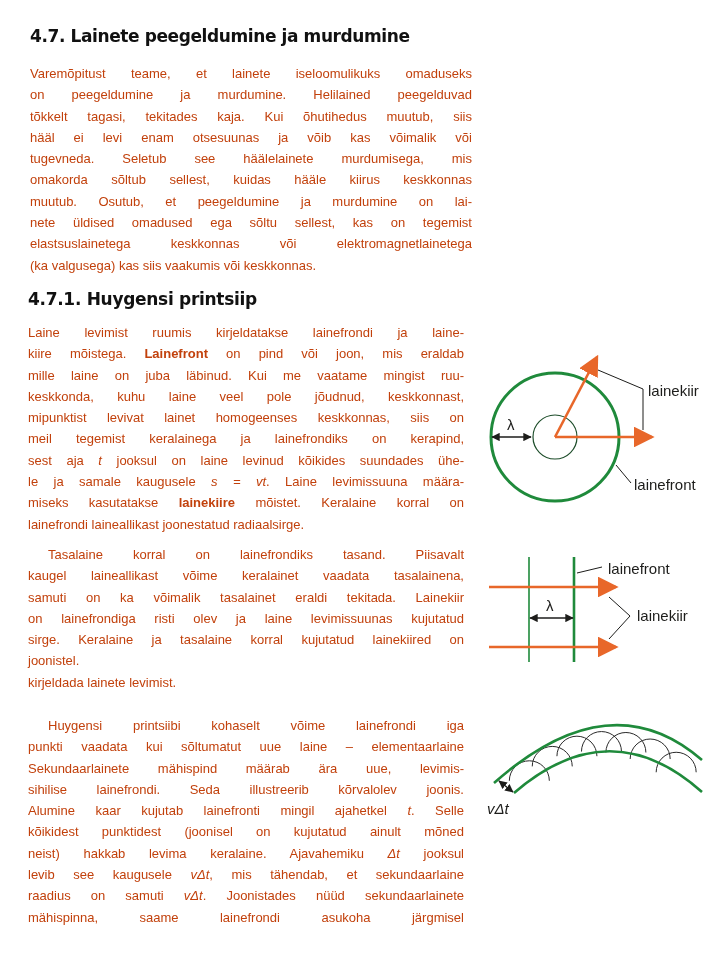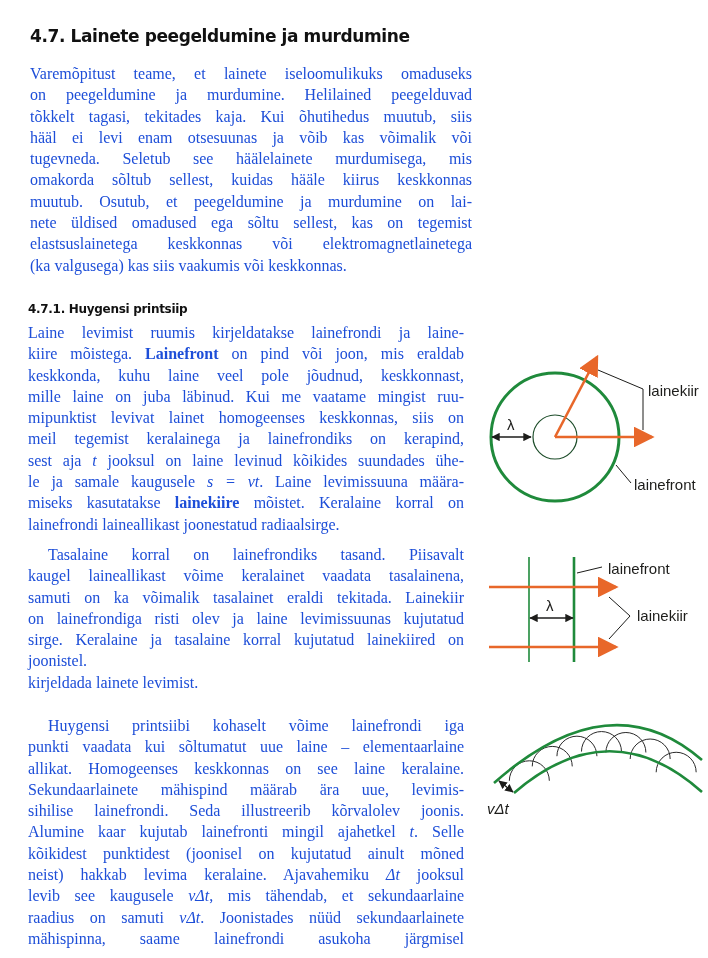--- a/index.html
+++ b/index.html
@@ -1,19 +1,19 @@
 <!DOCTYPE html>
 <html><head>
 <meta charset="utf-8">
 <style>
   html, body { margin:0; padding:0; background:#ffffff; }
   body { width:708px; height:958px; position:relative; overflow:hidden; color:#1d1d1b; }
   .title { position:absolute; left:30px; top:26px; font-family:"DejaVu Sans", sans-serif; font-weight:bold; font-size:17px; letter-spacing:-0.4px; color:#111; white-space:nowrap; }
-  .subtitle { position:absolute; left:28px; top:302px; font-family:"DejaVu Sans", sans-serif; font-weight:bold; font-size:12px; letter-spacing:-0.3px; color:#111; white-space:nowrap; }
-  .para { position:absolute; font-family:Liberation Serif, serif; font-size:16px; line-height:21.3px; color:#1d4ed8; text-align:justify; }
+  .subtitle { position:absolute; left:28px; top:289px; font-family:"DejaVu Sans", sans-serif; font-weight:bold; font-size:17px; letter-spacing:-0.3px; color:#111; white-space:nowrap; }
+  .para { position:absolute; font-family:Liberation Sans, sans-serif; font-size:13px; line-height:21.3px; color:#c2410c; text-align:justify; }
   .line { display:block; white-space:nowrap; text-align:justify; text-align-last:justify; }
   .line.last { text-align-last:left; }
   .indent { padding-left:20px; }
   b { font-weight:bold; }
   i { font-style:italic; }
   .fig { position:absolute; }
   .fig svg { display:block; }
   .flabel { font-family:"Liberation Sans", sans-serif; font-size:15px; fill:#1d1d1b; }
 </style>
 </head>
@@ -32,22 +32,22 @@
   <span class="line">nete üldised omadused ega sõltu sellest, kas on tegemist</span>
   <span class="line">elastsuslainetega keskkonnas või elektromagnetlainetega</span>
   <span class="line last">(ka valgusega) kas siis vaakumis või keskkonnas.</span>
 </div>
 
 <div class="subtitle">4.7.1. Huygensi printsiip</div>
 
 <div class="para" style="left:28px; top:322px; width:436px;">
   <span class="line">Laine levimist ruumis kirjeldatakse lainefrondi ja laine-</span>
   <span class="line"><span>kiire mõistega. </span><b>Lainefront</b><span> on pind või joon, mis eraldab</span></span>
+  <span class="line">mille laine on juba läbinud. Kui me vaatame mingist ruu-</span>
   <span class="line">keskkonda, kuhu laine veel pole jõudnud, keskkonnast,</span>
-  <span class="line">mille laine on juba läbinud. Kui me vaatame mingist ruu-</span>
   <span class="line">mipunktist levivat lainet homogeenses keskkonnas, siis on</span>
   <span class="line">meil tegemist keralainega ja lainefrondiks on kerapind,</span>
   <span class="line"><span>sest aja </span><i>t</i><span> jooksul on laine levinud kõikides suundades ühe-</span></span>
   <span class="line"><span>le ja samale kaugusele </span><i>s = vt</i><span>. Laine levimissuuna määra-</span></span>
   <span class="line"><span>miseks kasutatakse </span><b>lainekiire</b><span> mõistet. Keralaine korral on</span></span>
   <span class="line last">lainefrondi laineallikast joonestatud radiaalsirge.</span>
 </div>
 
 <div class="para" style="left:28px; top:544px; width:436px;">
   <span class="line indent">Tasalaine korral on lainefrondiks tasand. Piisavalt</span>
@@ -58,21 +58,20 @@
   <span class="line last">joonistel.</span>
 </div>
 
 <div class="para" style="left:28px; top:672px; width:436px;">
   <span class="line last">kirjeldada lainete levimist.</span>
 </div>
 
 <div class="para" style="left:28px; top:715px; width:436px;">
   <span class="line indent">Huygensi printsiibi kohaselt võime lainefrondi iga</span>
   <span class="line">punkti vaadata kui sõltumatut uue laine – elementaarlaine</span>
-  <span class="line">allikat. Homogeenses keskkonnas on see laine keralaine.</span>
   <span class="line">Sekundaarlainete mähispind määrab ära uue, levimis-</span>
   <span class="line">sihilise lainefrondi. Seda illustreerib kõrvalolev joonis.</span>
   <span class="line"><span>Alumine kaar kujutab lainefronti mingil ajahetkel </span><i>t</i><span>. Selle</span></span>
   <span class="line">kõikidest punktidest (joonisel on kujutatud ainult mõned</span>
   <span class="line"><span>neist) hakkab levima keralaine. Ajavahemiku </span><i>Δt</i><span> jooksul</span></span>
   <span class="line"><span>levib see kaugusele </span><i>vΔt</i><span>, mis tähendab, et sekundaarlaine</span></span>
   <span class="line"><span>raadius on samuti </span><i>vΔt</i><span>. Joonistades nüüd sekundaarlainete</span></span>
   <span class="line">mähispinna, saame lainefrondi asukoha järgmisel</span>
 </div>
 

